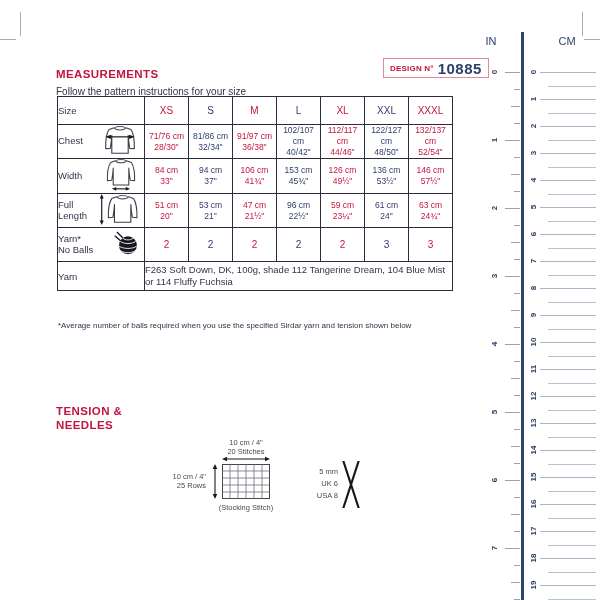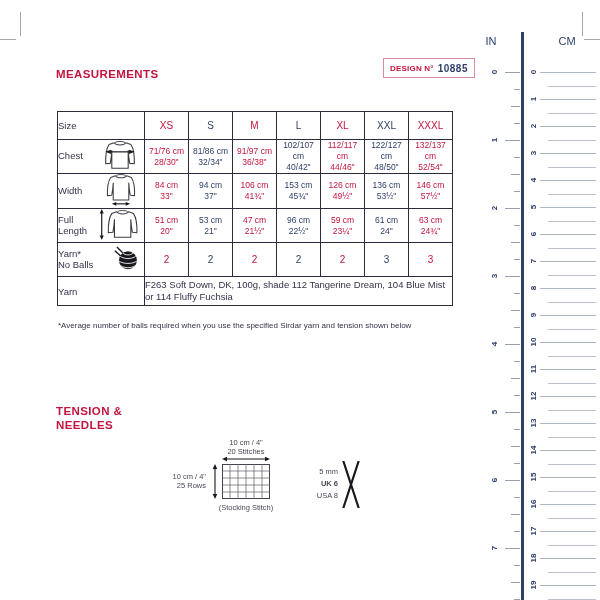--- a/index.html
+++ b/index.html
@@ -11,23 +11,23 @@
         font-family:"Liberation Sans",sans-serif;color:var(--ink);}
   .abs{position:absolute;}
   .crop{position:absolute;background:#a9a9a9;}
 
   .heading{position:absolute;left:56px;top:68px;font-size:11.5px;font-weight:bold;
            letter-spacing:.4px;color:var(--red);}
   .sub{position:absolute;left:56px;top:86px;font-size:10px;color:var(--ink);}
   .badge{position:absolute;left:383px;top:58px;height:16px;border:1px solid #de8ba0;
          display:flex;align-items:center;gap:4px;padding:1px 6px;background:#fff;}
   .badge .bl{color:var(--red);font-size:8px;font-weight:bold;letter-spacing:.2px;}
-  .badge .bn{color:var(--navy);font-size:10px;font-weight:bold;letter-spacing:.5px;}
-
-  table.meas{position:absolute;left:57px;top:111px;border-collapse:collapse;
+  .badge .bn{color:var(--navy);font-size:15px;font-weight:bold;letter-spacing:.5px;}
+
+  table.meas{position:absolute;left:57px;top:96px;border-collapse:collapse;
              table-layout:fixed;width:395px;border-radius:18px;}
   table.meas td{border:1px solid var(--border);padding:0;vertical-align:middle;overflow:hidden;}
   td.lab{font-size:9.5px;color:var(--ink);padding:1px 0 1px 5px;}
   .labwrap{display:flex;align-items:center;justify-content:space-between;padding-right:5px;}
   .labtext{line-height:1.15;}
   td.sz{font-size:10px;text-align:center;}
   td.val{font-size:8.5px;text-align:center;line-height:1.3;}
   td.ball{font-size:10px;text-align:center;}
   .red{color:var(--red);} .navy{color:var(--navy);}
   tr.r-head td{height:27px;}
@@ -54,20 +54,21 @@
 <body>
 
 <div class="page">
 
   <div class="crop" style="left:20px;top:12px;width:1px;height:24px;"></div>
   <div class="crop" style="left:0;top:39px;width:16px;height:1px;"></div>
   <div class="crop" style="left:582px;top:12px;width:1px;height:24px;"></div>
   <div class="crop" style="left:584px;top:39px;width:16px;height:1px;"></div>
 
   <div class="heading">MEASUREMENTS</div>
+  <div class="sub">Follow the pattern instructions for your size</div>
 
   <div class="badge">
     <span class="bl">DESIGN N°</span>
     <span class="bn">10885</span>
   </div>
 
   <table class="meas">
       <colgroup>
         <col style="width:87px">
         <col style="width:44px">
@@ -282,21 +283,21 @@
   </svg>
   <div class="tlabel" style="left:148px;top:472px;width:58px;text-align:right;">10 cm / 4"</div>
   <div class="tlabel" style="left:148px;top:481px;width:58px;text-align:right;">25 Rows</div>
   <div class="tlabel" style="left:186px;top:503px;width:120px;text-align:center;">(Stocking Stitch)</div>
 
   <svg class="abs" style="left:341px;top:461px;" width="20" height="47">
     <line x1="2.5" y1="0.5" x2="17.5" y2="46.5" stroke="#17171f" stroke-width="2.2" stroke-linecap="round"></line>
     <line x1="17.5" y1="0.5" x2="2.5" y2="46.5" stroke="#17171f" stroke-width="2.2" stroke-linecap="round"></line>
   </svg>
   <div class="tlabel" style="left:298px;top:467px;width:40px;text-align:right;">5 mm</div>
-  <div class="tlabel" style="left:298px;top:479px;width:40px;text-align:right;font-weight:bold;">UK 6</div>
+  <div class="tlabel" style="left:298px;top:479px;width:40px;text-align:right;">UK 6</div>
   <div class="tlabel" style="left:298px;top:491px;width:40px;text-align:right;">USA 8</div>
 
   <div class="abs" style="left:521px;top:32px;width:3px;height:568px;background:var(--ruler-navy);"></div>
   <div class="rlab" style="left:477px;">IN</div>
   <div class="rlab" style="left:537px;margin-left:16px;">CM</div>
   <div id="ruler-ticks">
       <div class="tick" style="left:505px;top:72px;width:15px;background:var(--tick);"></div>
       <div class="ruler-num" style="left:488px;top:65px;">0</div>
       <div class="tick" style="left:514px;top:89px;width:6px;background:var(--tick);"></div>
       <div class="tick" style="left:511px;top:106px;width:9px;background:var(--tick);"></div>

